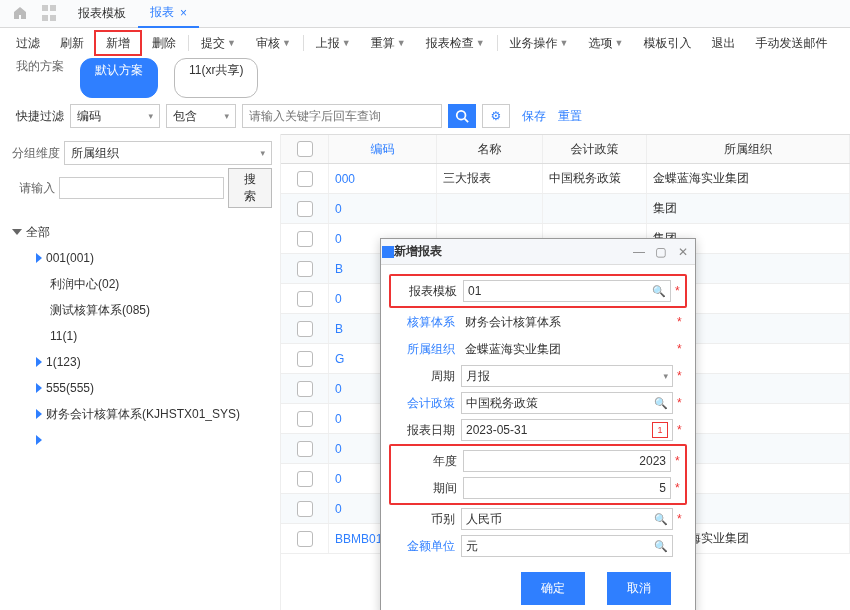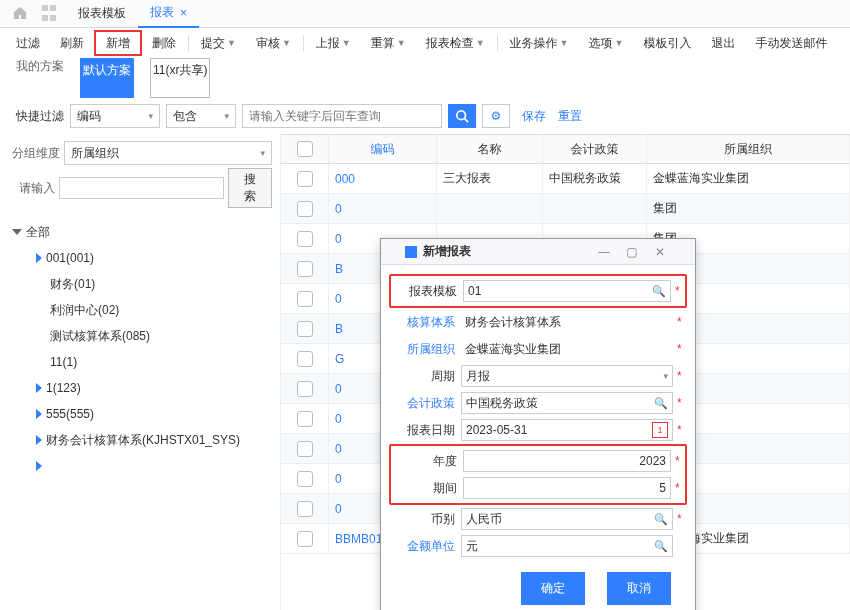--- a/index.html
+++ b/index.html
@@ -12,21 +12,21 @@
 .top-tabs .tab.active{border-bottom:2px solid #2f7fff;color:#2f7fff}
 .top-tabs .tab.active span{color:#2f7fff}
 .top-tabs .close{color:#999;cursor:pointer}
 .toolbar{height:30px;display:flex;align-items:center;padding:0 6px;gap:0}
 .toolbar .tbtn{padding:0 10px;height:26px;display:flex;align-items:center;gap:2px;cursor:pointer}
 .toolbar .sep{width:1px;height:16px;background:#ddd;margin:0 2px}
 .caret{font-size:9px;color:#888}
 .hlbox{border:2px solid #e33;padding:0 2px}
 .row2{height:40px;display:flex;padding:0 16px;gap:16px}
 .row2 .lbl{color:#666}
-.pillbtn{border:1px solid #bbb;border-radius:0;padding:3px 2px;background:#fff;cursor:pointer}
+.pillbtn{border:1px solid #bbb;border-radius:12px;padding:3px 14px;background:#fff;cursor:pointer}
 .pillbtn.primary{background:#2f7fff;color:#fff;border-color:#2f7fff}
 .row3{height:36px;display:flex;align-items:center;padding:0 16px;gap:6px}
 .sel{border:1px solid #ccc;height:24px;padding:0 6px;background:#fff;display:flex;align-items:center;justify-content:space-between;cursor:pointer}
 .sel.w90{width:90px}
 .sel.w70{width:70px}
 .inp{border:1px solid #ccc;height:24px;padding:0 6px;width:200px}
 .sqbtn{width:28px;height:24px;display:flex;align-items:center;justify-content:center;cursor:pointer}
 .sqbtn.blue{background:#2f7fff;color:#fff}
 .sqbtn.wh{border:1px solid #ccc;background:#fff;color:#2f7fff}
 .link{color:#2f7fff;cursor:pointer;margin-left:6px}
@@ -57,21 +57,21 @@
 .tr:nth-child(even){background:#f7fafc}
 .tr .td{display:flex;align-items:center;border-right:1px solid #f0f0f0;height:100%;padding:0 6px}
 .td.chk{width:48px;justify-content:center}
 .td.code{width:108px;color:#2f7fff}
 .td.name{width:106px}
 .td.pol{width:104px}
 .td.org{flex:1}
 .cbox{width:16px;height:16px;border:1px solid #bbb;border-radius:3px;background:#fff}
 
 .dlg{position:absolute;left:380px;top:238px;width:316px;background:#fff;border:1px solid #999;box-shadow:0 2px 10px rgba(0,0,0,.2)}
-.dlg .titlebar{height:26px;background:#f5f7fa;display:flex;align-items:center;padding:0 24px;gap:6px;border-bottom:1px solid #ddd}
+.dlg .titlebar{height:26px;background:#f5f7fa;display:flex;align-items:center;padding:0 1px;border-bottom:1px solid #ddd}
 .dlg .titlebar .sq{width:12px;height:12px;background:#2f7fff}
 .dlg .titlebar .ttl{flex:1;font-weight:bold}
 .dlg .titlebar .wbtn{width:22px;text-align:center;color:#888;cursor:pointer}
 .dlg .body{padding:8px 10px 6px 10px}
 .dlg .frow{display:flex;align-items:center;height:26px;margin:1px 0}
 .dlg .frow .flbl{width:70px;text-align:right;color:#2f7fff;padding-right:6px}
 .dlg .frow .flbl.bk{color:#333}
 .dlg .frow .fval{flex:1;display:flex;align-items:center}
 .dlg .frow .finp{flex:1;height:22px;border:1px solid #ccc;padding:0 4px;display:flex;align-items:center;justify-content:space-between;background:#fff}
 .dlg .frow .ftxt{flex:1;height:22px;padding:0 4px;display:flex;align-items:center}
@@ -208,23 +208,20 @@
     <div class="tree">
       <div class="node l1">
           <span class="tri down"></span>
           <span>全部</span>
         </div>
       <div class="node l2">
           <span class="tri"></span>
           <span>001(001)</span>
         </div>
       <div class="node l2" style="padding-left:42px">
-          <span>财务(01)</span>
-        </div>
-      <div class="node l2" style="padding-left:42px">
           <span>利润中心(02)</span>
         </div>
       <div class="node l2" style="padding-left:42px">
           <span>测试核算体系(085)</span>
         </div>
       <div class="node l2" style="padding-left:42px">
           <span>11(1)</span>
         </div>
       <div class="node l2">
           <span class="tri"></span>

